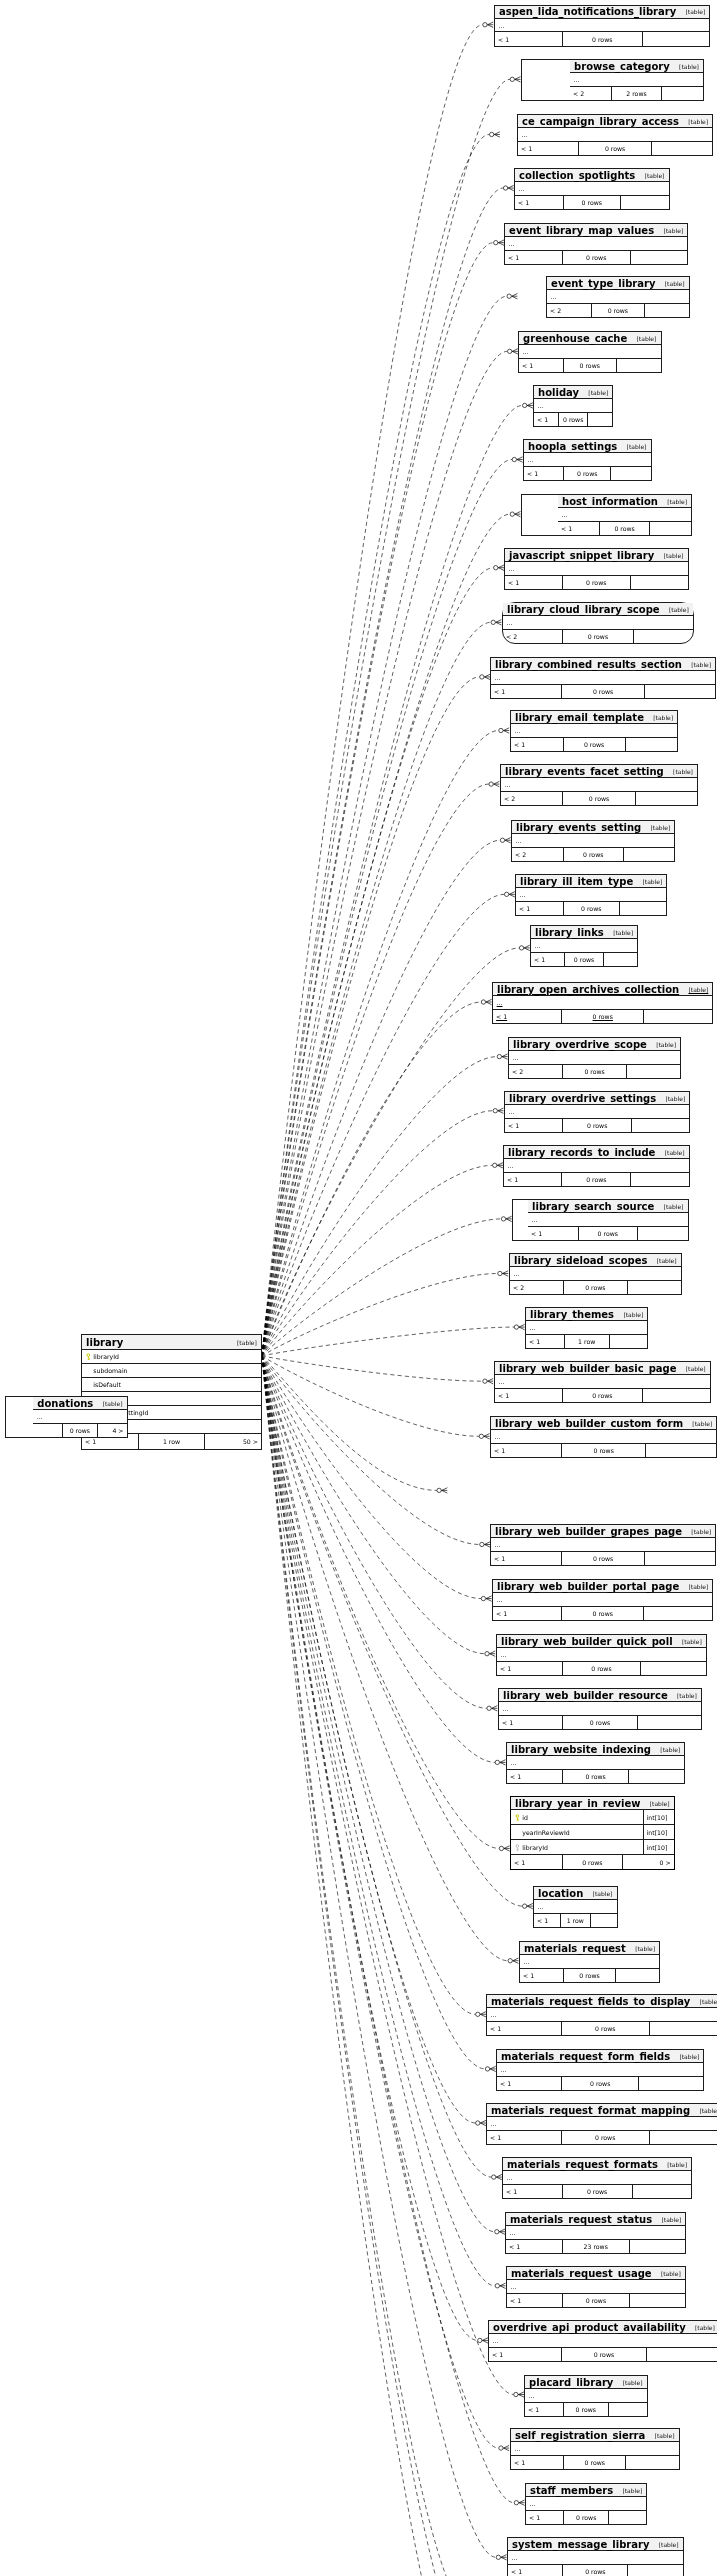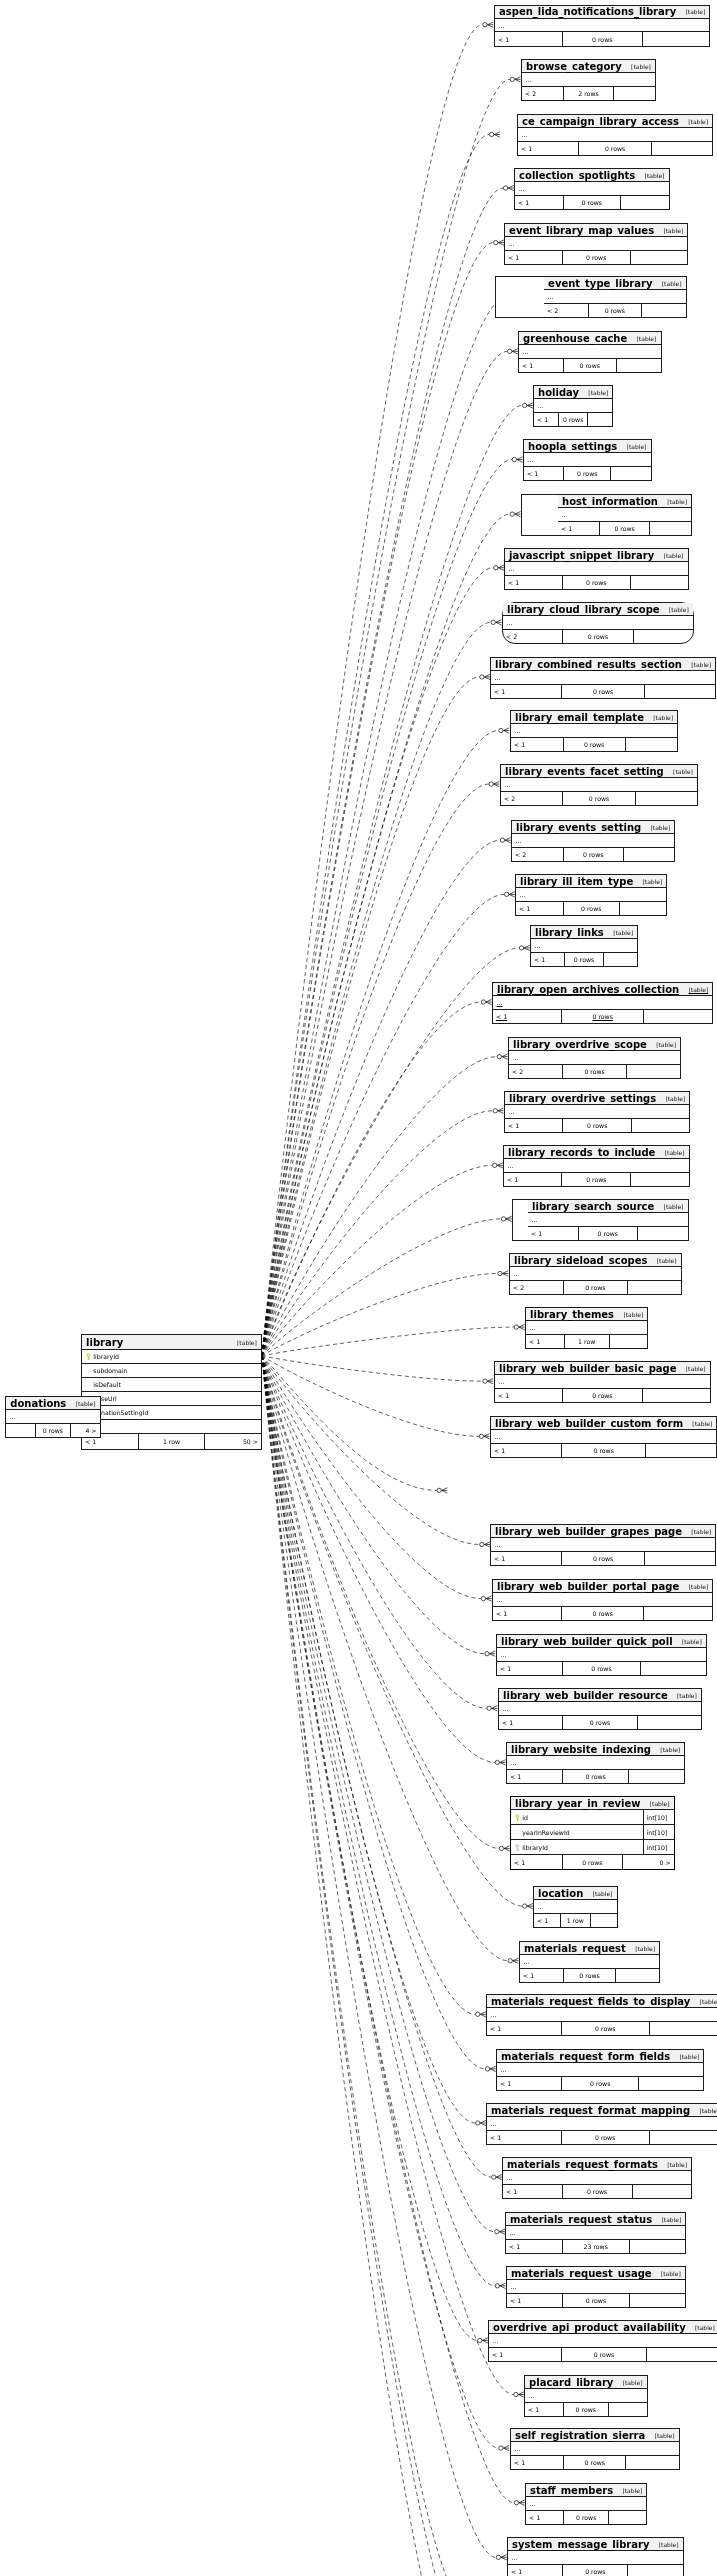--- a/index.html
+++ b/index.html
@@ -324,21 +324,21 @@
       </div>
       <div class="row ell">
         <div class="fname">...</div>
       </div>
       <div class="ftr">
         <div class="fc left">&lt; 1</div>
         <div class="fc mid">1 row</div>
         <div class="fc right">50 &gt;</div>
       </div>
     </div>
-    <div class="tbl" style="top: 1396px; min-width: 55px; left: 5.2px;">
+    <div class="tbl" style="top: 1396px; min-width: 55px; left: 5.2px; padding-left: 27px;">
       <div class="hdr">
         <div class="nm">donations</div>
         <div class="tag">[table]</div>
       </div>
       <div class="row">
         <div class="fname">...</div>
       </div>
       <div class="ftr">
         <div class="fc left"></div>
         <div class="fc mid">0 rows</div>
@@ -352,21 +352,21 @@
       </div>
       <div class="row">
         <div class="fname">...</div>
       </div>
       <div class="ftr">
         <div class="fc left">&lt; 1</div>
         <div class="fc mid">0 rows</div>
         <div class="fc right"></div>
       </div>
     </div>
-    <div class="tbl" style="top: 59px; left: 521px;">
+    <div class="tbl" style="top: 59px; left: 521px; padding-left: 48px;">
       <div class="hdr">
         <div class="nm">browse_category</div>
         <div class="tag">[table]</div>
       </div>
       <div class="row">
         <div class="fname">...</div>
       </div>
       <div class="ftr">
         <div class="fc left">&lt; 2</div>
         <div class="fc mid">2 rows</div>
@@ -408,21 +408,21 @@
       </div>
       <div class="row">
         <div class="fname">...</div>
       </div>
       <div class="ftr">
         <div class="fc left">&lt; 1</div>
         <div class="fc mid">0 rows</div>
         <div class="fc right"></div>
       </div>
     </div>
-    <div class="tbl" style="top: 276px; left: 495px; padding-left: 48px;">
+    <div class="tbl" style="top: 276px; left: 546px;">
       <div class="hdr">
         <div class="nm">event_type_library</div>
         <div class="tag">[table]</div>
       </div>
       <div class="row">
         <div class="fname">...</div>
       </div>
       <div class="ftr">
         <div class="fc left">&lt; 2</div>
         <div class="fc mid">0 rows</div>

